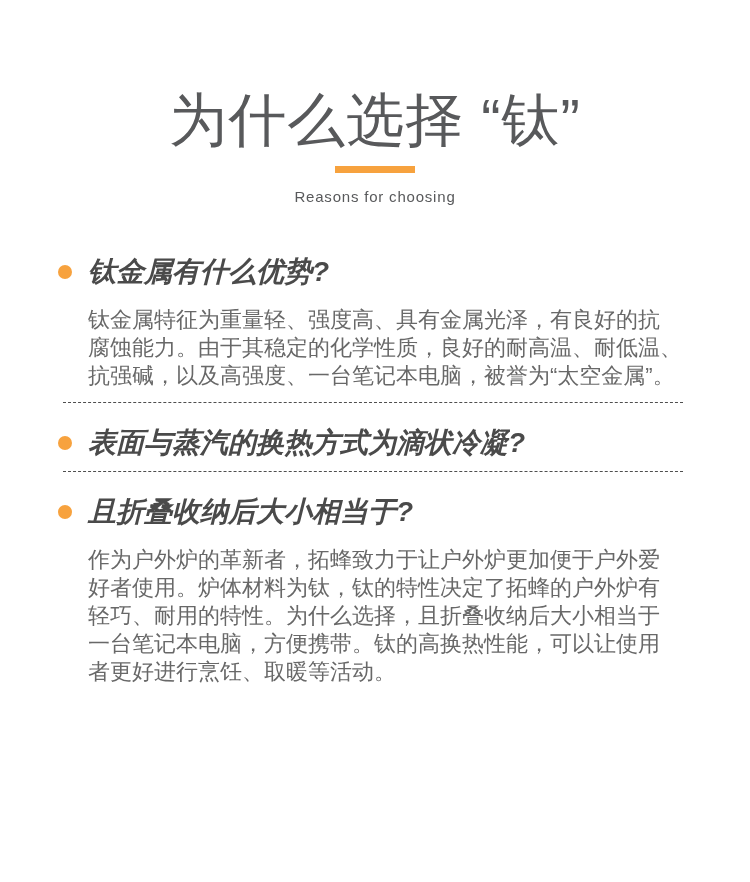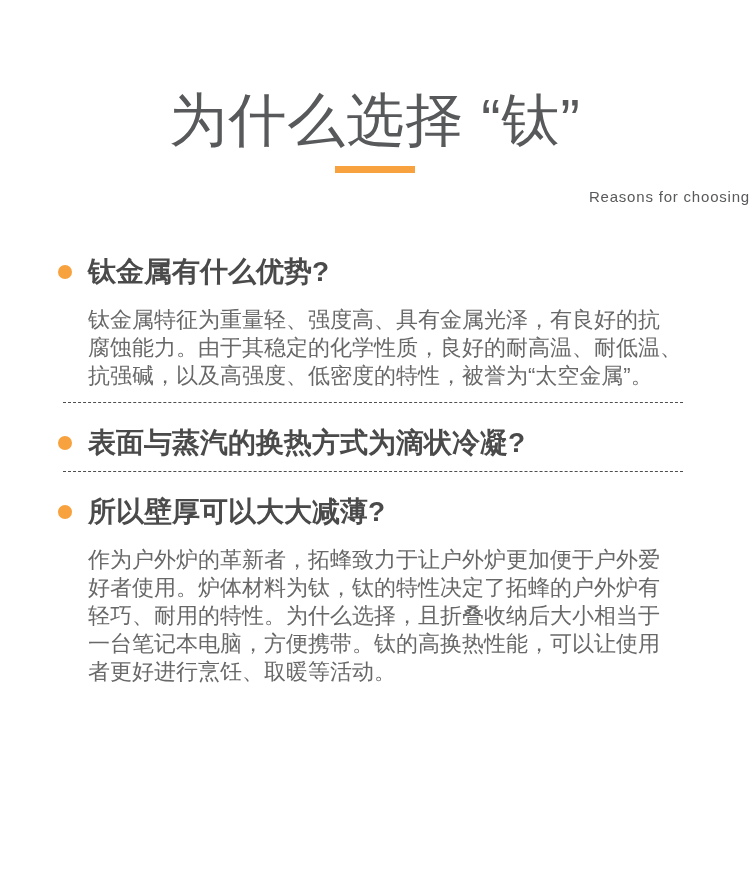--- a/index.html
+++ b/index.html
@@ -26,32 +26,31 @@
     font-size:58px;line-height:72px;font-weight:300;
     color:var(--title_gray);letter-spacing:1px;white-space:nowrap;
   }
   .title-underline{
     width:80px;height:7px;background:var(--accent);
     margin:10px auto 0 auto;
   }
   .subtitle{
     margin-top:15px;font-size:15px;letter-spacing:0.8px;
     color:var(--title_gray);
-    text-align:right;
   }
   
   .content{padding:0 50px 0 58px;margin-top:51px;}
   .sec-head{display:flex;align-items:center;}
   .bullet{
     flex:0 0 auto;width:14px;height:14px;border-radius:50%;
     background:var(--accent);margin-right:16px;
   }
   .sec-title{
     font-size:28px;line-height:32px;font-weight:700;
-    color:var(--heading_gray);letter-spacing:0px;
+    color:var(--heading_gray);letter-spacing:0px;font-style:italic;
   }
   .para{
     margin:18px 0 0 30px;width:614px;
     font-size:22px;line-height:28px;font-weight:400;
     color:var(--body_gray);
     white-space:pre-line;
     text-align:left;
   }
   .divider{
     width:620px;height:0;margin:12px 0 24px 5px;
@@ -71,38 +70,38 @@
 
   <main class="content">
 
     <section>
       <div class="sec-head">
         <span class="bullet"></span>
         <h2 class="sec-title">钛金属有什么优势?</h2>
       </div>
       <p class="para">钛金属特征为重量轻、强度高、具有金属光泽，有良好的抗
 腐蚀能力。由于其稳定的化学性质，良好的耐高温、耐低温、
-抗强碱，以及高强度、低密度的特性，被誉为“太空金属”。</p>
+抗强碱，以及高强度、一台笔记本电脑，被誉为“太空金属”。</p>
     </section>
 
     <div class="divider"></div>
 
     <section>
       <div class="sec-head">
         <span class="bullet"></span>
         <h2 class="sec-title">表面与蒸汽的换热方式为滴状冷凝?</h2>
       </div>
     </section>
 
     <div class="divider"></div>
 
     <section>
       <div class="sec-head">
         <span class="bullet"></span>
-        <h2 class="sec-title">所以壁厚可以大大减薄?</h2>
+        <h2 class="sec-title">且折叠收纳后大小相当于?</h2>
       </div>
       <p class="para">作为户外炉的革新者，拓蜂致力于让户外炉更加便于户外爱
 好者使用。炉体材料为钛，钛的特性决定了拓蜂的户外炉有
 轻巧、耐用的特性。为什么选择，且折叠收纳后大小相当于
 一台笔记本电脑，方便携带。钛的高换热性能，可以让使用
 者更好进行烹饪、取暖等活动。</p>
     </section>
 
   </main>
 </div>

